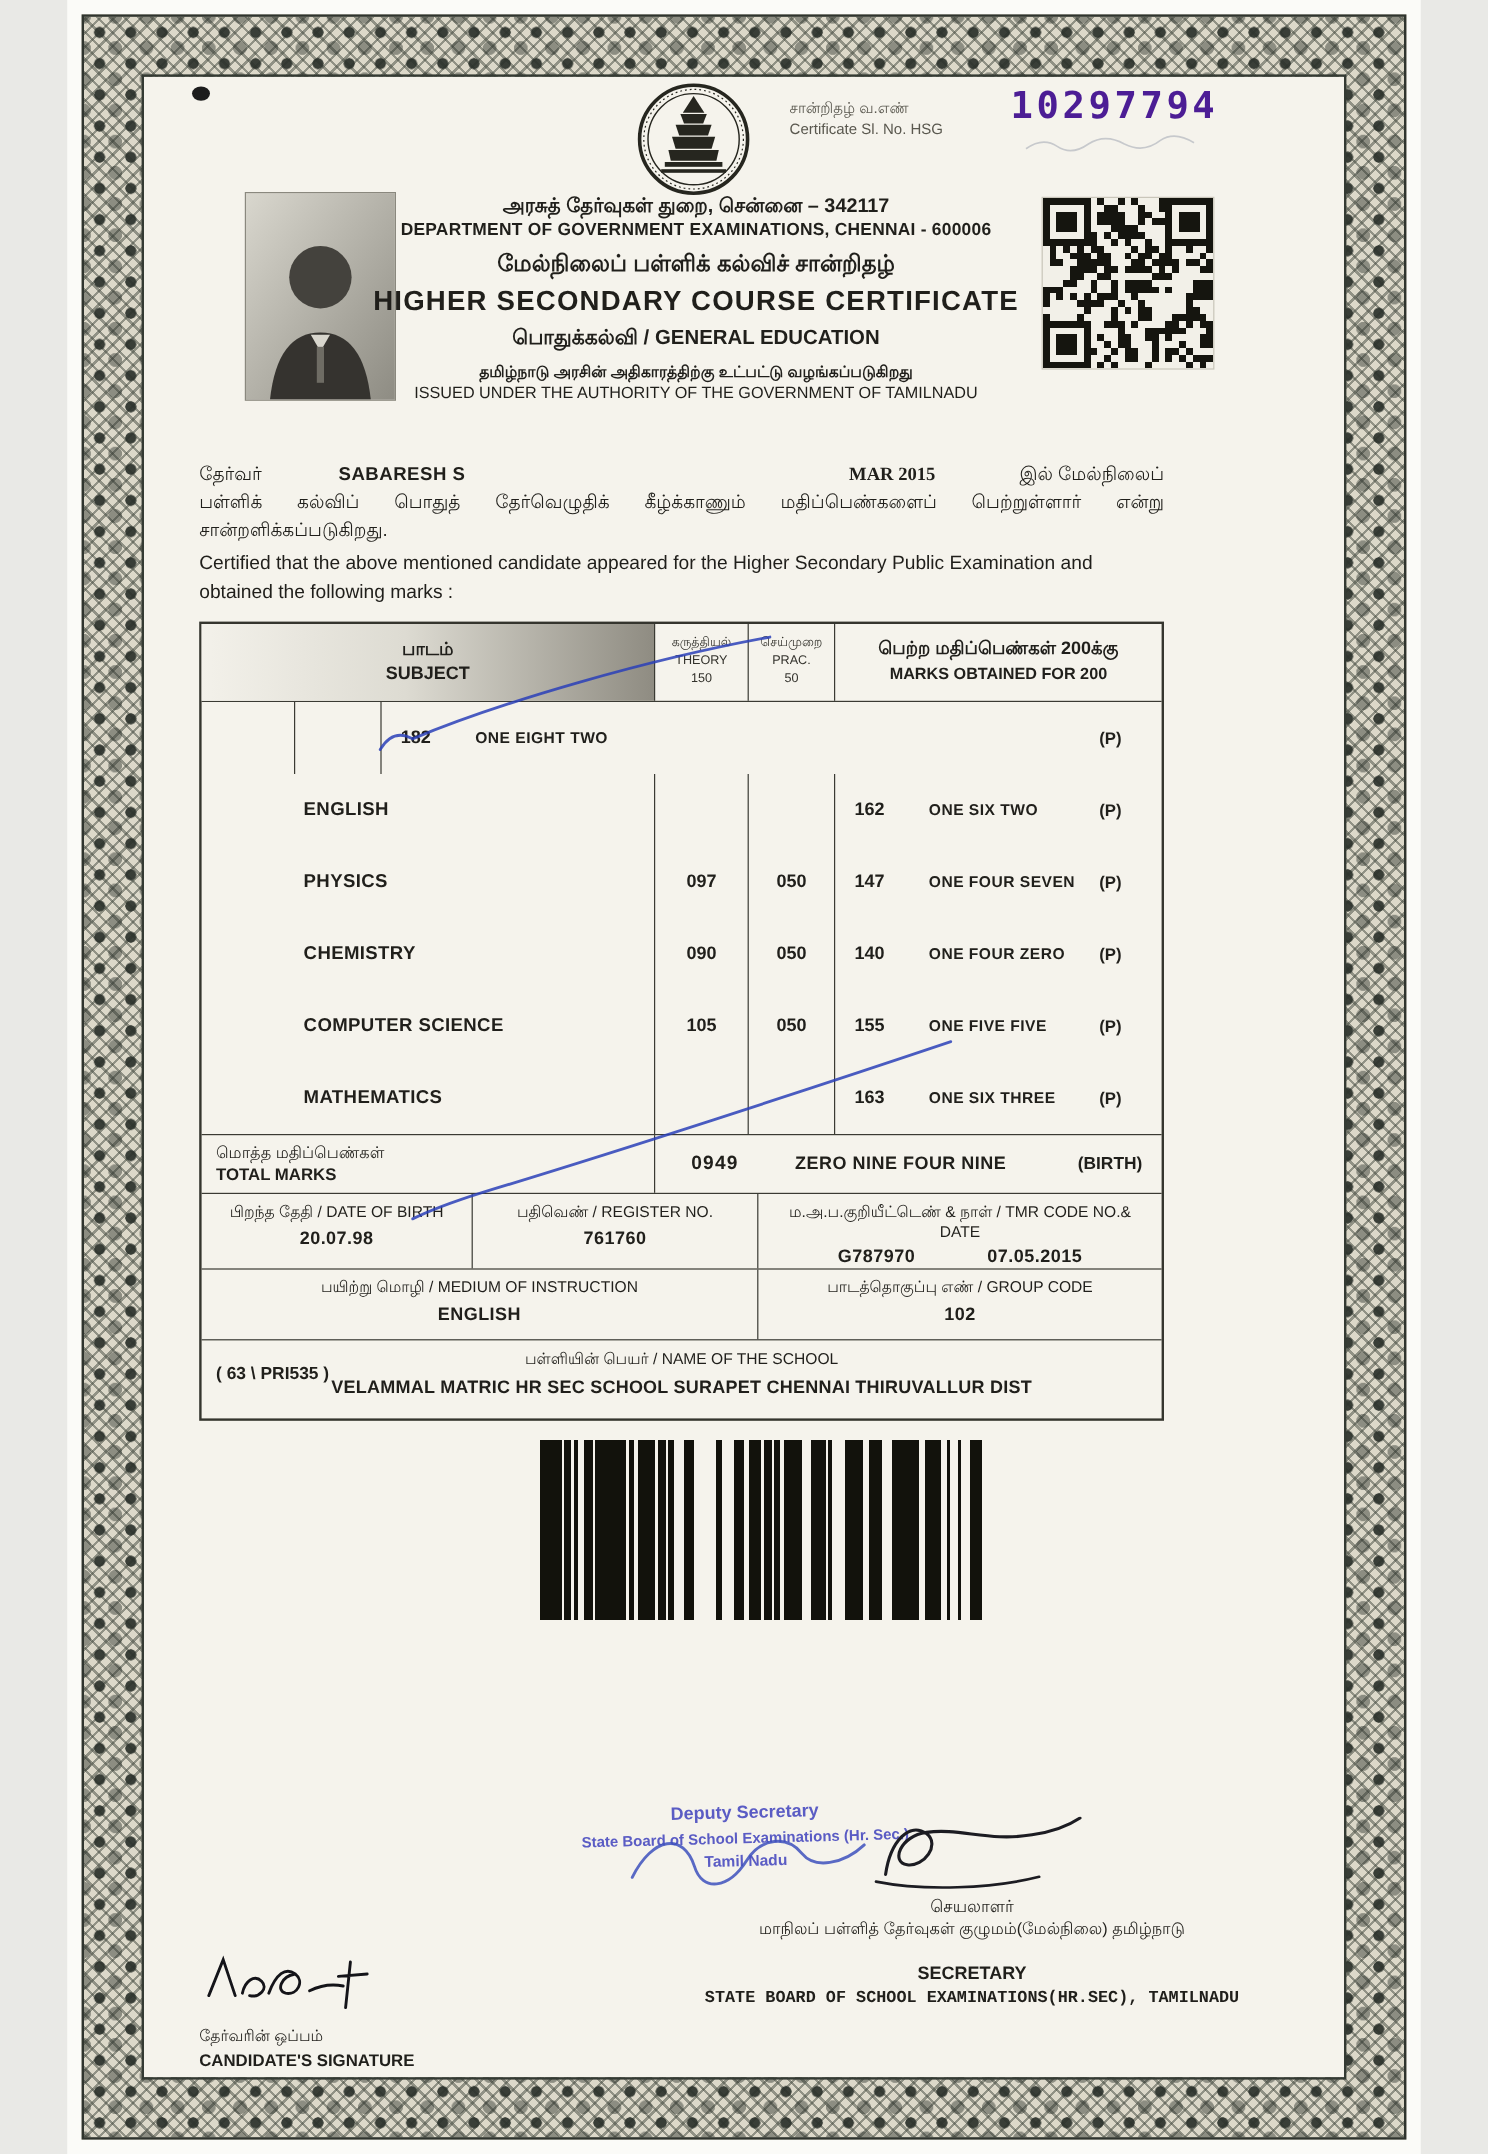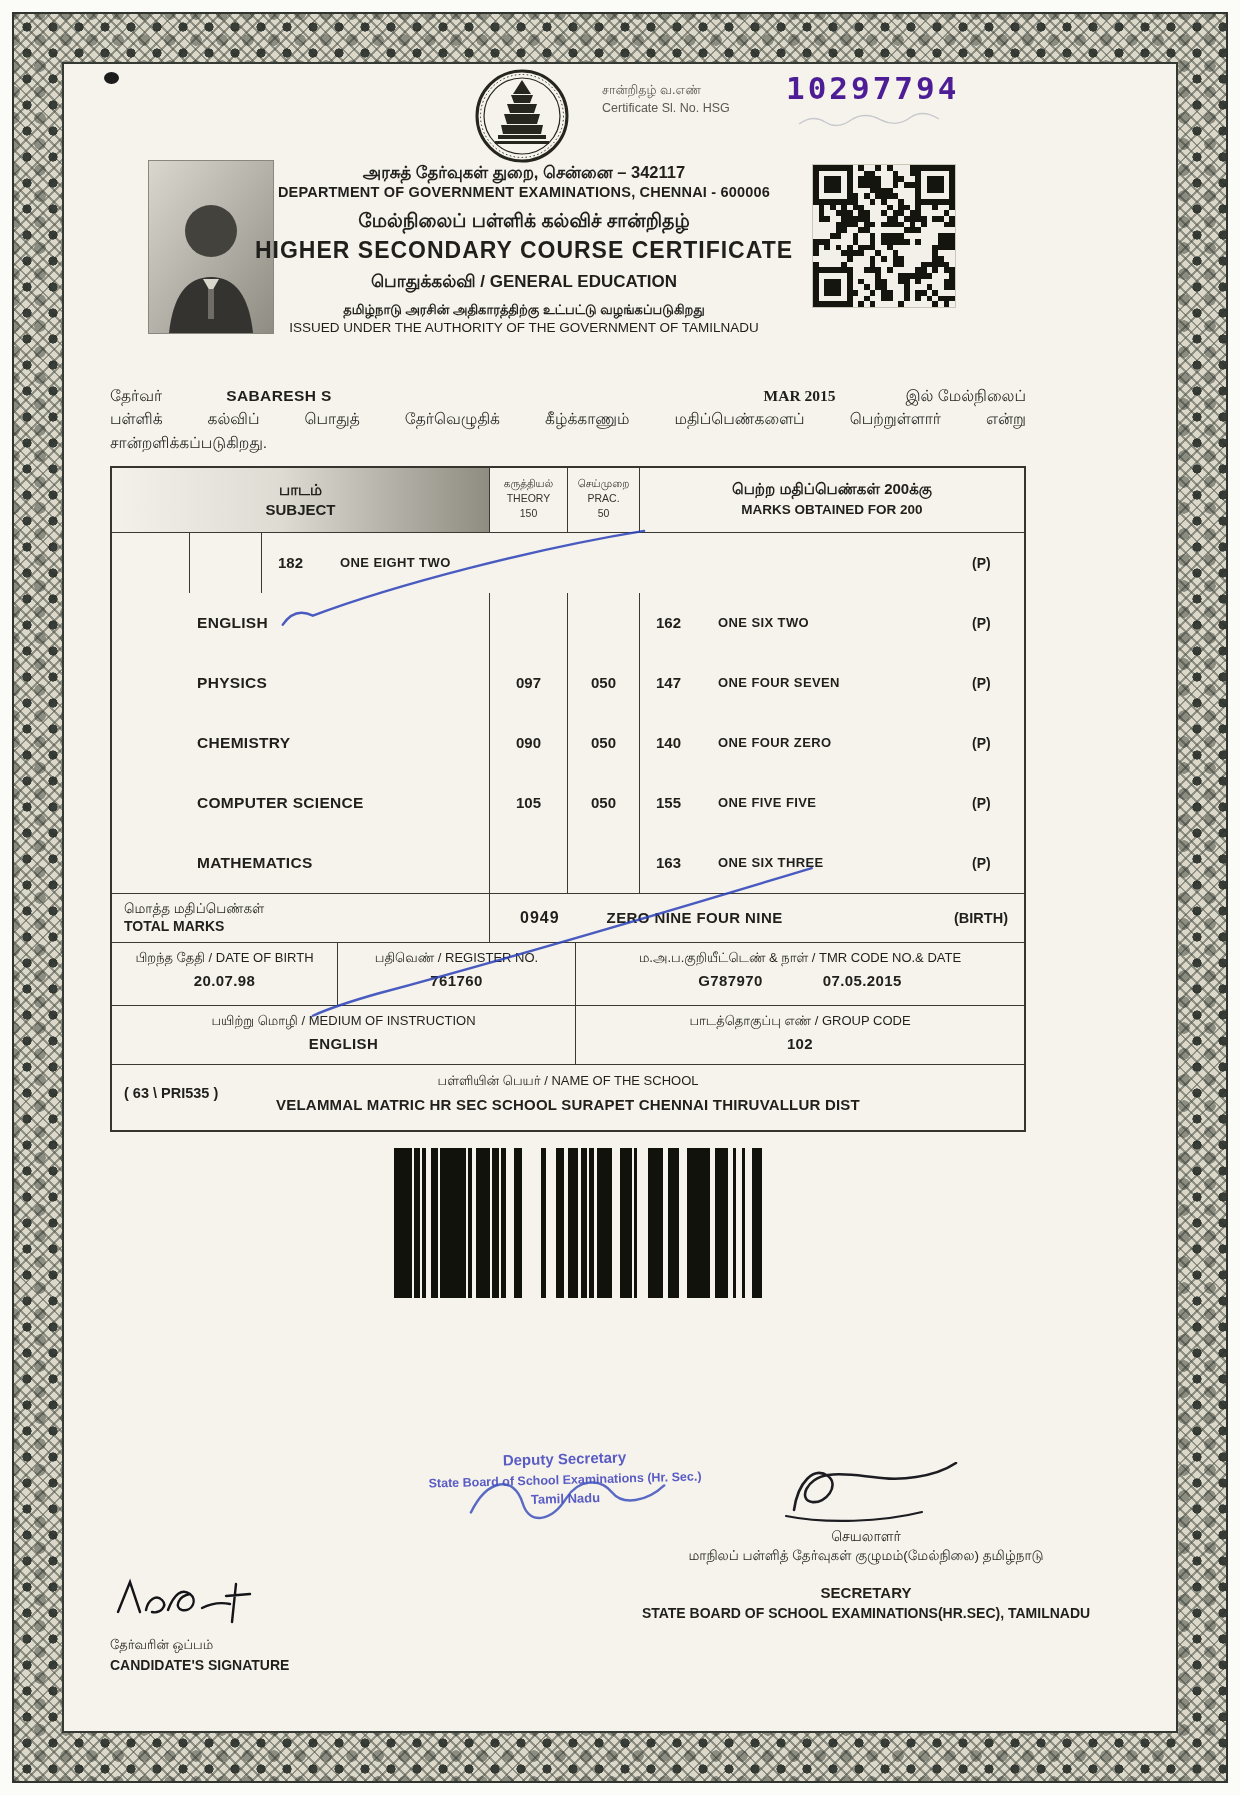--- a/index.html
+++ b/index.html
@@ -1,16 +1,16 @@
 <!DOCTYPE html>
 <html><head>
 <meta charset="utf-8">
 <style>
   html,body{margin:0;padding:0;background:#e9e9e6;}
-  .page{position:relative;width:1240px;height:1795px;background:#fbfbf8;overflow:hidden;
+  .page{position:relative;width:1128px;height:1795px;background:#fbfbf8;overflow:hidden;
         font-family:"Liberation Sans","DejaVu Sans",sans-serif;color:#201f1b;margin:0 auto;}
   
   .border-frame{position:absolute;inset:12px;padding:50px;border:2px solid #2f342e;
     background:
       radial-gradient(circle at 50% 50%, rgba(43,49,43,.92) 24%, transparent 26%) 0 0/26px 26px,
       radial-gradient(circle at 50% 50%, rgba(43,49,43,.45) 30%, transparent 32%) 13px 13px/26px 26px,
       repeating-linear-gradient(45deg, rgba(70,76,66,.5) 0 2px, transparent 2px 8px),
       repeating-linear-gradient(-45deg, rgba(70,76,66,.5) 0 2px, transparent 2px 8px),
       #dcd8c9;}
   .paper{position:relative;width:100%;height:100%;background:#f5f3ec;outline:2px solid #343a33;}
@@ -106,21 +106,21 @@
          transform:rotate(-1.5deg);line-height:1.5;opacity:.9;}
   .stamp-l1{font-size:15px;font-weight:bold;}
   .stamp-l2{font-size:12.5px;font-weight:bold;}
   .stamp-l3{font-size:13px;font-weight:bold;}
   .stamp-squiggle{position:absolute;left:70px;top:14px;}
   .secretary{position:absolute;right:0;top:14px;width:500px;text-align:center;line-height:1.45;}
   .sec-sig{height:62px;margin-bottom:2px;}
   .sec-ta{font-size:14px;}
   .sec-board-ta{font-size:13.5px;}
   .sec-en{font-size:15px;font-weight:bold;margin-top:16px;}
-  .sec-board-en{font-size:14px;font-weight:bold;}
+  .sec-board-en{font-size:14px;font-weight:bold;font-family:Liberation Mono, monospace;}
   .cand-sig-block{position:absolute;left:0;bottom:2px;width:250px;line-height:1.5;}
   .cand-ta{font-size:13px;margin-top:2px;}
   .cand-en{font-size:14px;font-weight:bold;}
 
   .pen-overlay{position:absolute;inset:0;width:100%;height:100%;pointer-events:none;z-index:5;}
 </style>
 </head>
 <body>
 
 <div class="page">
@@ -502,20 +502,21 @@
 
     <div class="certify">
       <div class="cert-l1">
         <span class="cand-label">தேர்வர்</span>
         <span class="cand-name">SABARESH S</span>
         <span class="session">MAR 2015</span>
         <span class="tamil-tail">இல் மேல்நிலைப்</span>
       </div>
       <div class="cert-l2">பள்ளிக் கல்விப் பொதுத் தேர்வெழுதிக் கீழ்க்காணும் மதிப்பெண்களைப் பெற்றுள்ளார் என்று</div>
       <div>சான்றளிக்கப்படுகிறது.</div>
+      <div class="cert-en">Certified that the above mentioned candidate appeared for the Higher Secondary Public Examination and obtained the following marks :</div>
     </div>
 
     <div class="mtable">
       <div class="mt-row mt-head mt-head-row">
         <div class="c-sub">
           <div>பாடம்</div>
           <div>SUBJECT</div>
         </div>
         <div class="c-th">
           <div>கருத்தியல்</div>

